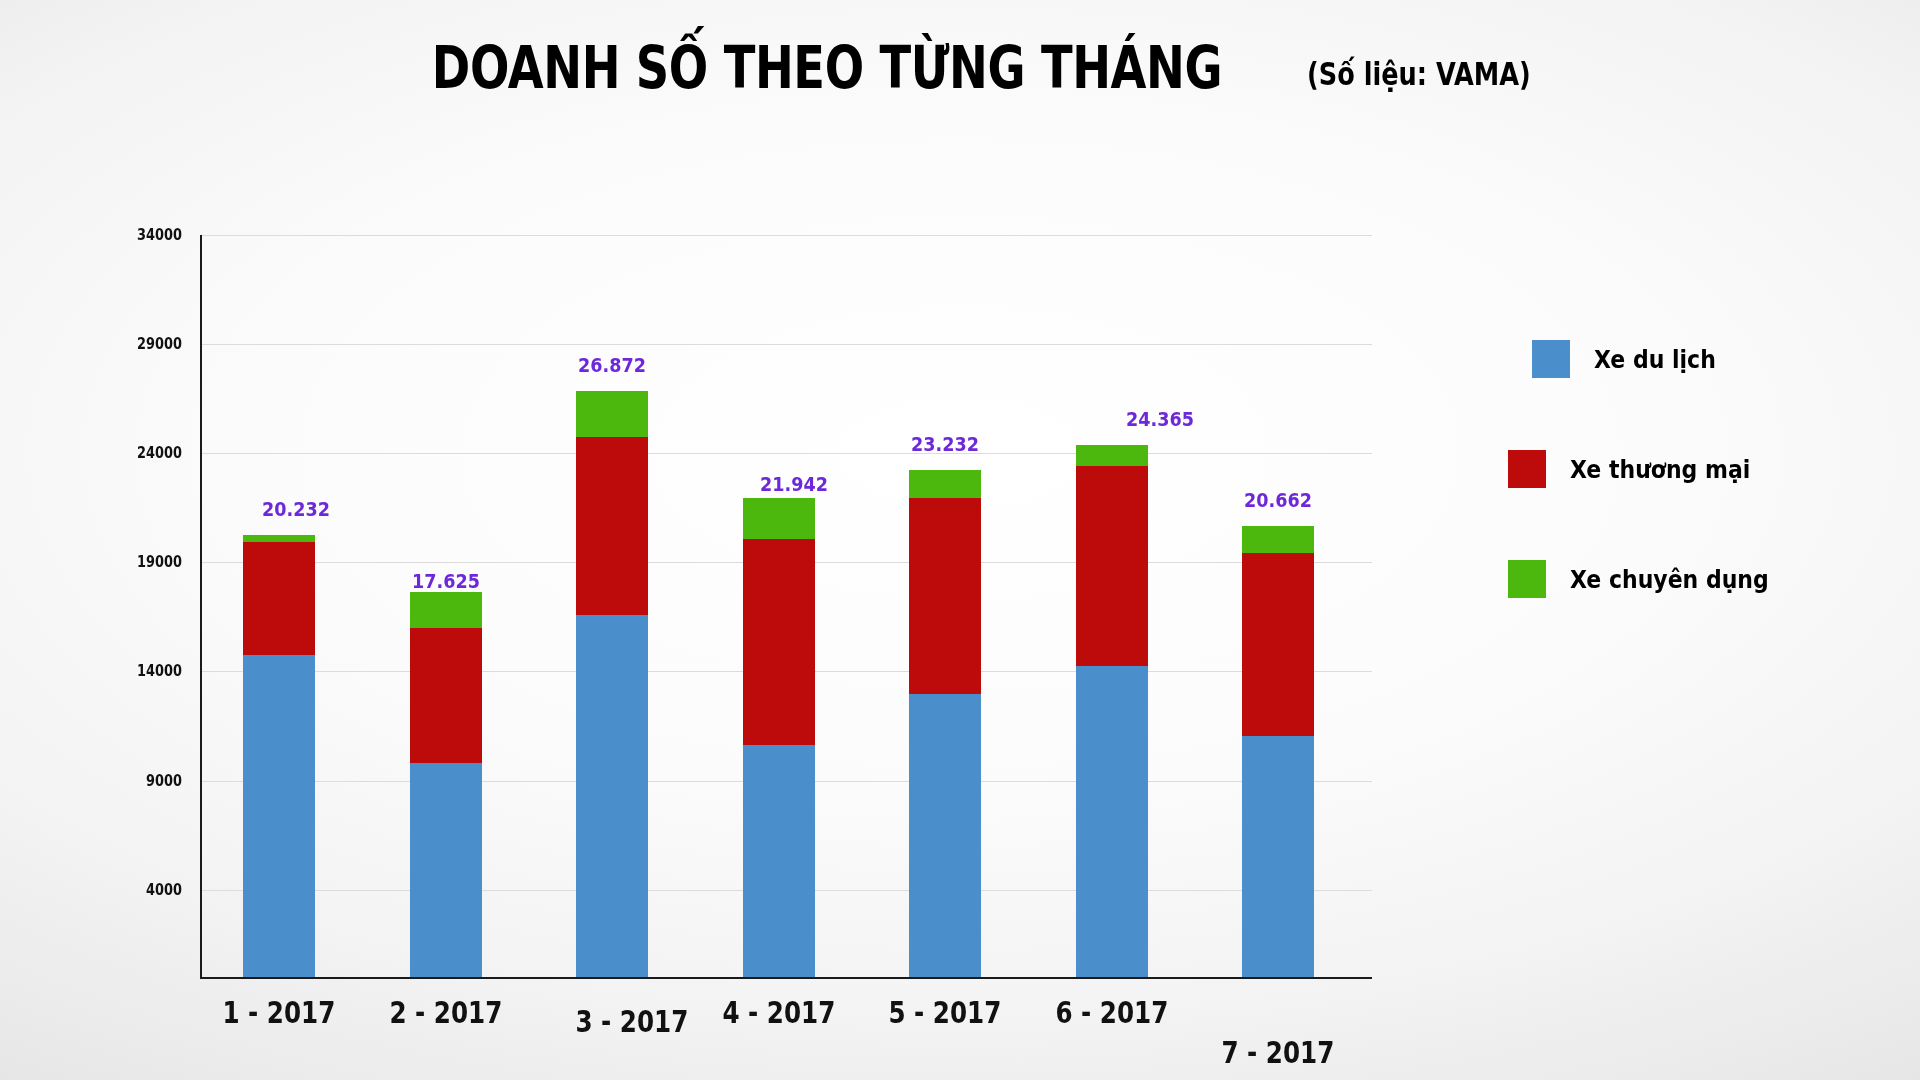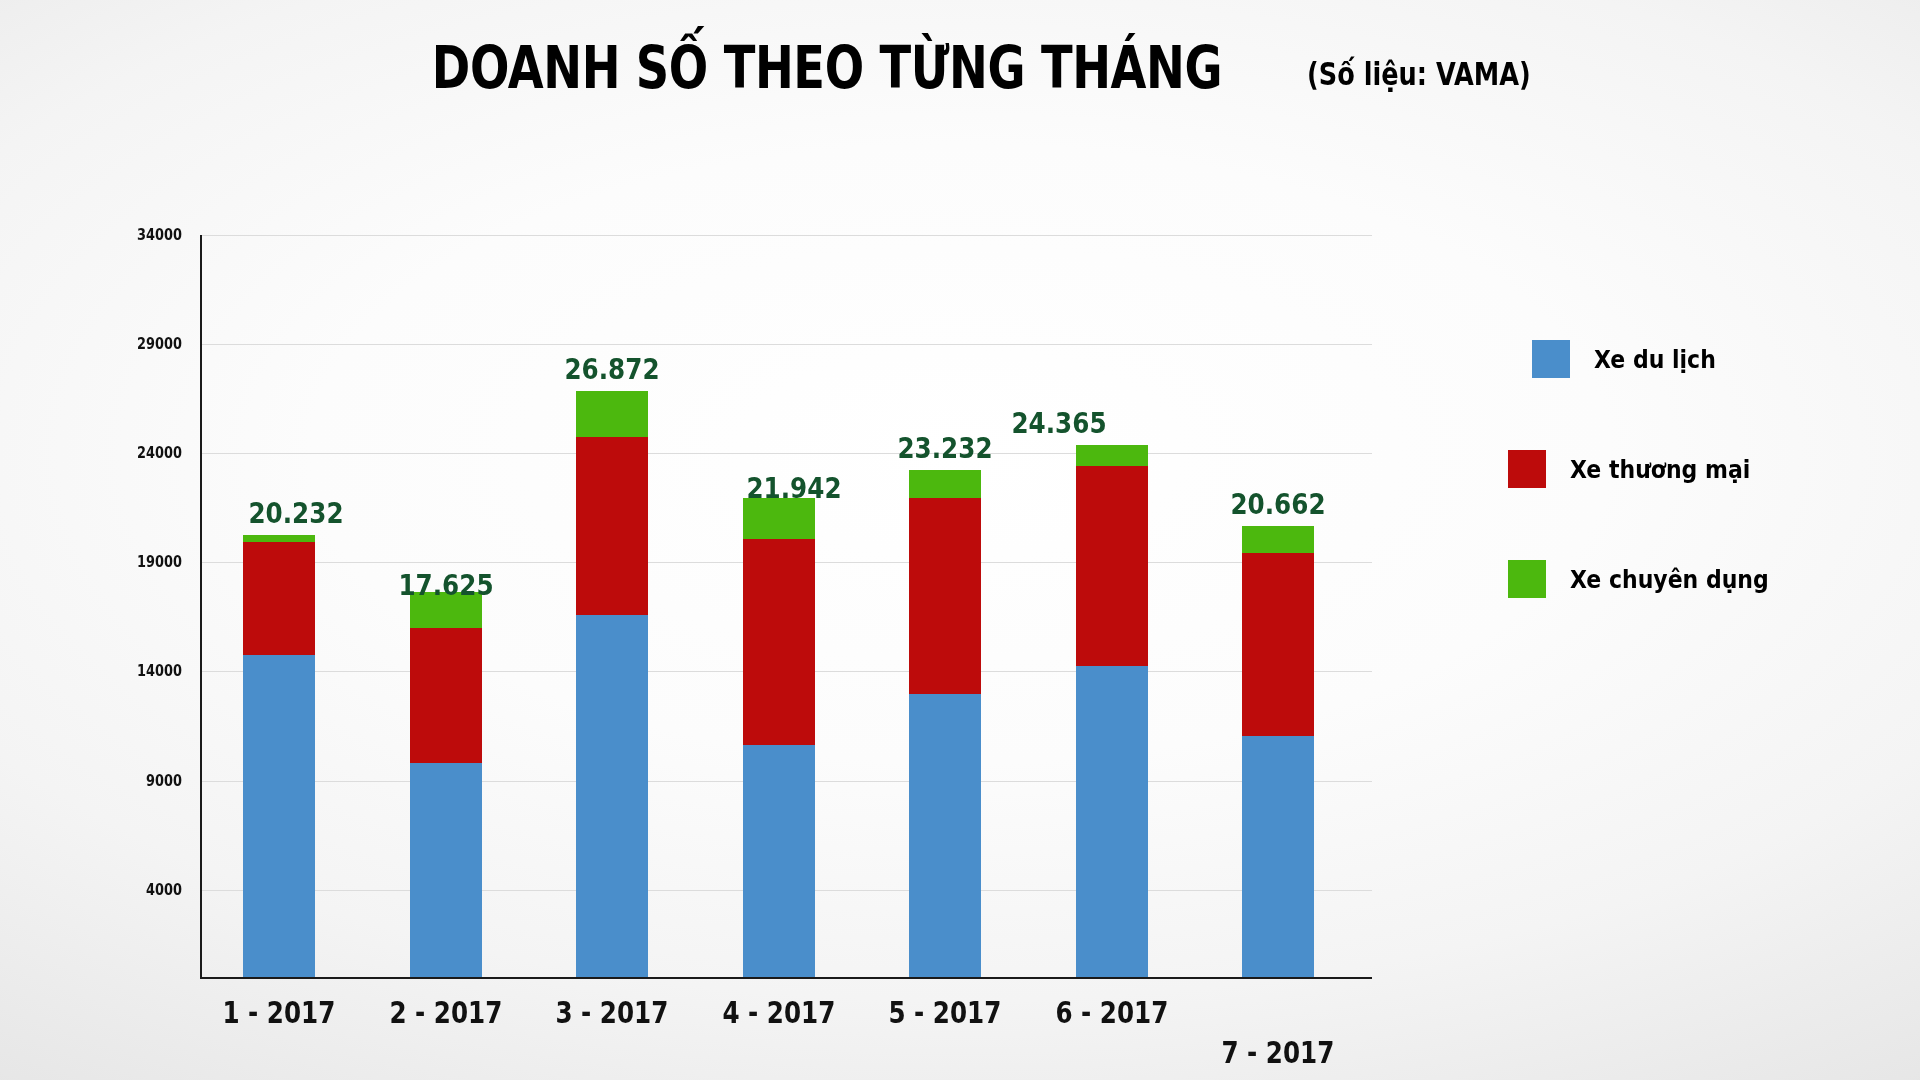--- a/index.html
+++ b/index.html
@@ -115,22 +115,22 @@
     width: 72px;
   }
   .seg { position: absolute; left: 0; width: 100%; }
 
   .bar-total {
     position: absolute;
     left: 50%;
     transform: translateX(-50%);
     font-family: "DejaVu Sans", sans-serif;
     font-weight: 700;
-    font-size: 28px;
-    color: #14532d;
+    font-size: 20px;
+    color: #6d28d9;
     white-space: nowrap;
   }
   .bar-total span {
     display: inline-block;
     transform: scaleX(0.88);
   }
 
   .x-tick-label {
     position: absolute;
     top: 995px;
@@ -218,40 +218,40 @@
         <div class="seg" style="background: rgb(74, 142, 203); height: 282.942px; bottom: 0px; top: auto;"></div>
         <div class="seg" style="background: rgb(189, 11, 11); height: 196.303px; bottom: 282.942px; top: auto;"></div>
         <div class="seg" style="background: rgb(76, 184, 14); height: 27.7595px; bottom: 479.245px; top: auto;"></div>
       </div>
       <div class="bar-total" style="left: 745px; top: 196.996px;"><span>23.232</span></div>
       <div class="bar-group" style="left: 875.5px; height: 742px;">
         <div class="seg" style="background: rgb(74, 142, 203); height: 311.487px; bottom: 0px; top: auto;"></div>
         <div class="seg" style="background: rgb(189, 11, 11); height: 199.402px; bottom: 311.487px; top: auto;"></div>
         <div class="seg" style="background: rgb(76, 184, 14); height: 20.8415px; bottom: 510.889px; top: auto;"></div>
       </div>
-      <div class="bar-total" style="left: 859px; top: 172.27px; text-decoration: underline;"><span>24.365</span></div>
+      <div class="bar-total" style="left: 960px; top: 172.27px; text-decoration: underline;"><span>24.365</span></div>
       <div class="bar-group" style="left: 1042px; height: 742px;">
         <div class="seg" style="background: rgb(74, 142, 203); height: 241.434px; bottom: 0px; top: auto;"></div>
         <div class="seg" style="background: rgb(189, 11, 11); height: 182.838px; bottom: 241.434px; top: auto;"></div>
         <div class="seg" style="background: rgb(76, 184, 14); height: 26.6465px; bottom: 424.271px; top: auto;"></div>
       </div>
       <div class="bar-total" style="left: 1078px; top: 253.082px;"><span>20.662</span></div>
     </div>
   <div id="y-axis-line"></div>
   <div id="x-axis-line"></div>
 <div class="y-tick-label" style="top: 880.706px;">4000</div>
     <div class="y-tick-label" style="top: 771.588px;">9000</div>
     <div class="y-tick-label" style="top: 662.471px;">14000</div>
     <div class="y-tick-label" style="top: 553.353px;">19000</div>
     <div class="y-tick-label" style="top: 444.235px;">24000</div>
     <div class="y-tick-label" style="top: 335.118px;">29000</div>
     <div class="y-tick-label" style="top: 226px;">34000</div>
     <div class="x-tick-label" style="left: 179px;"><span>1 - 2017</span></div>
     <div class="x-tick-label" style="left: 345.5px;"><span>2 - 2017</span></div>
-    <div class="x-tick-label" style="left: 512px;"><span>3 - 2017</span></div>
+    <div class="x-tick-label" style="left: 532px; margin-top: 9px;"><span>3 - 2017</span></div>
     <div class="x-tick-label" style="left: 678.5px;"><span>4 - 2017</span></div>
     <div class="x-tick-label" style="left: 845px;"><span>5 - 2017</span></div>
     <div class="x-tick-label" style="left: 1011.5px;"><span>6 - 2017</span></div>
     <div class="x-tick-label" style="left: 1178px; margin-top: 40px;"><span>7 - 2017</span></div>
   </div>
 
 <div id="legend">
     <div class="legend-row" style="top: 0px; padding-left: 24px;">
       <div class="legend-swatch" style="background: rgb(74, 142, 203);"></div>
       <div class="legend-label"><span>Xe du lịch</span></div>

